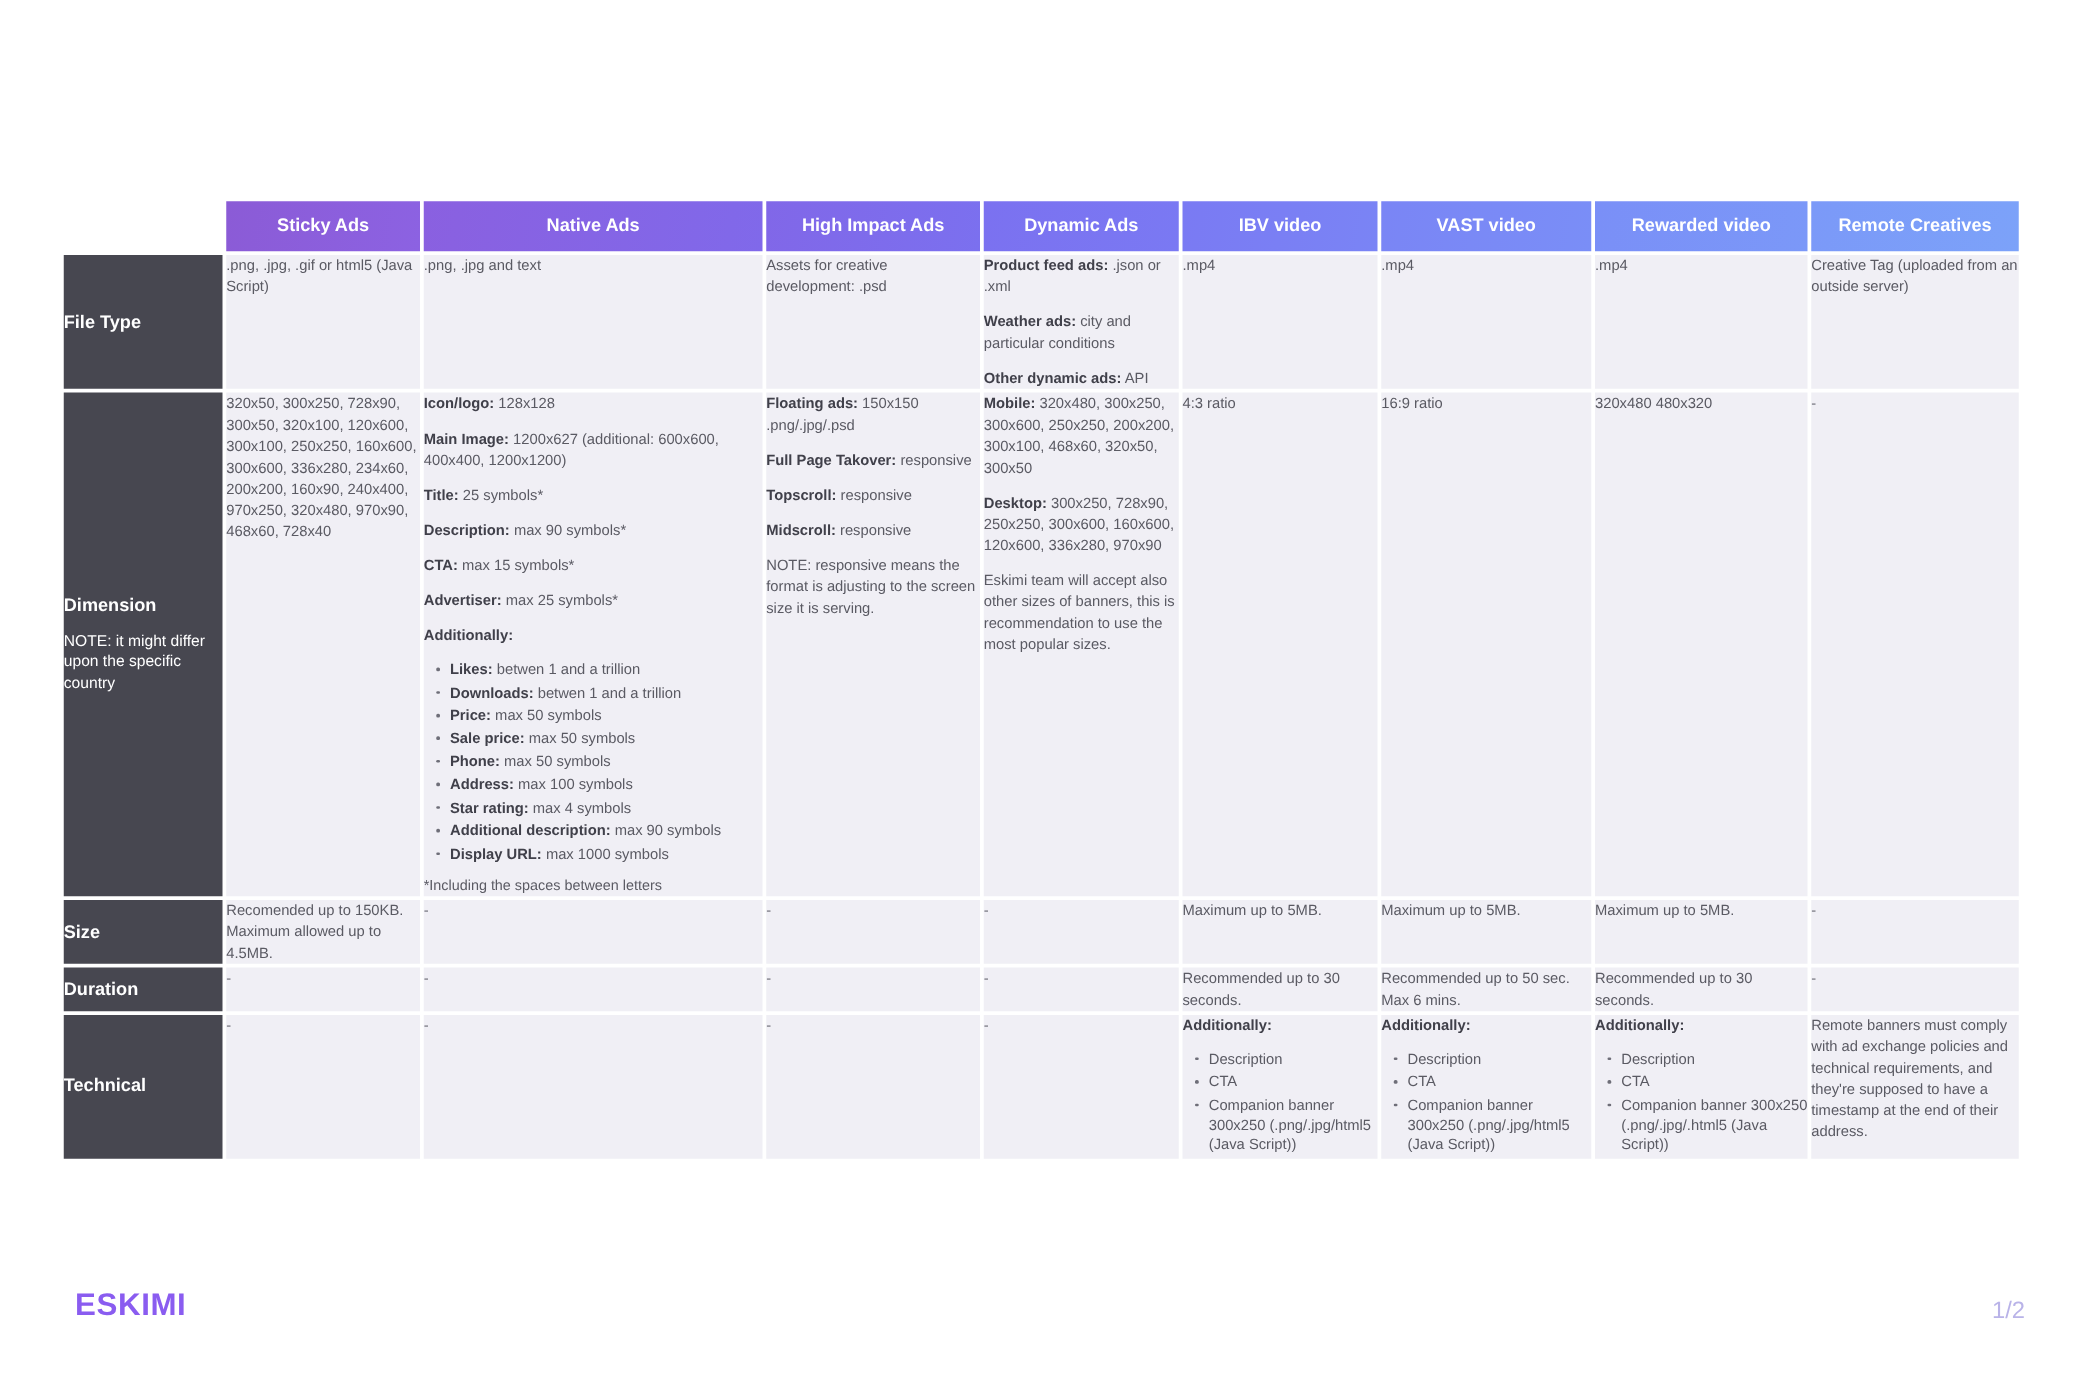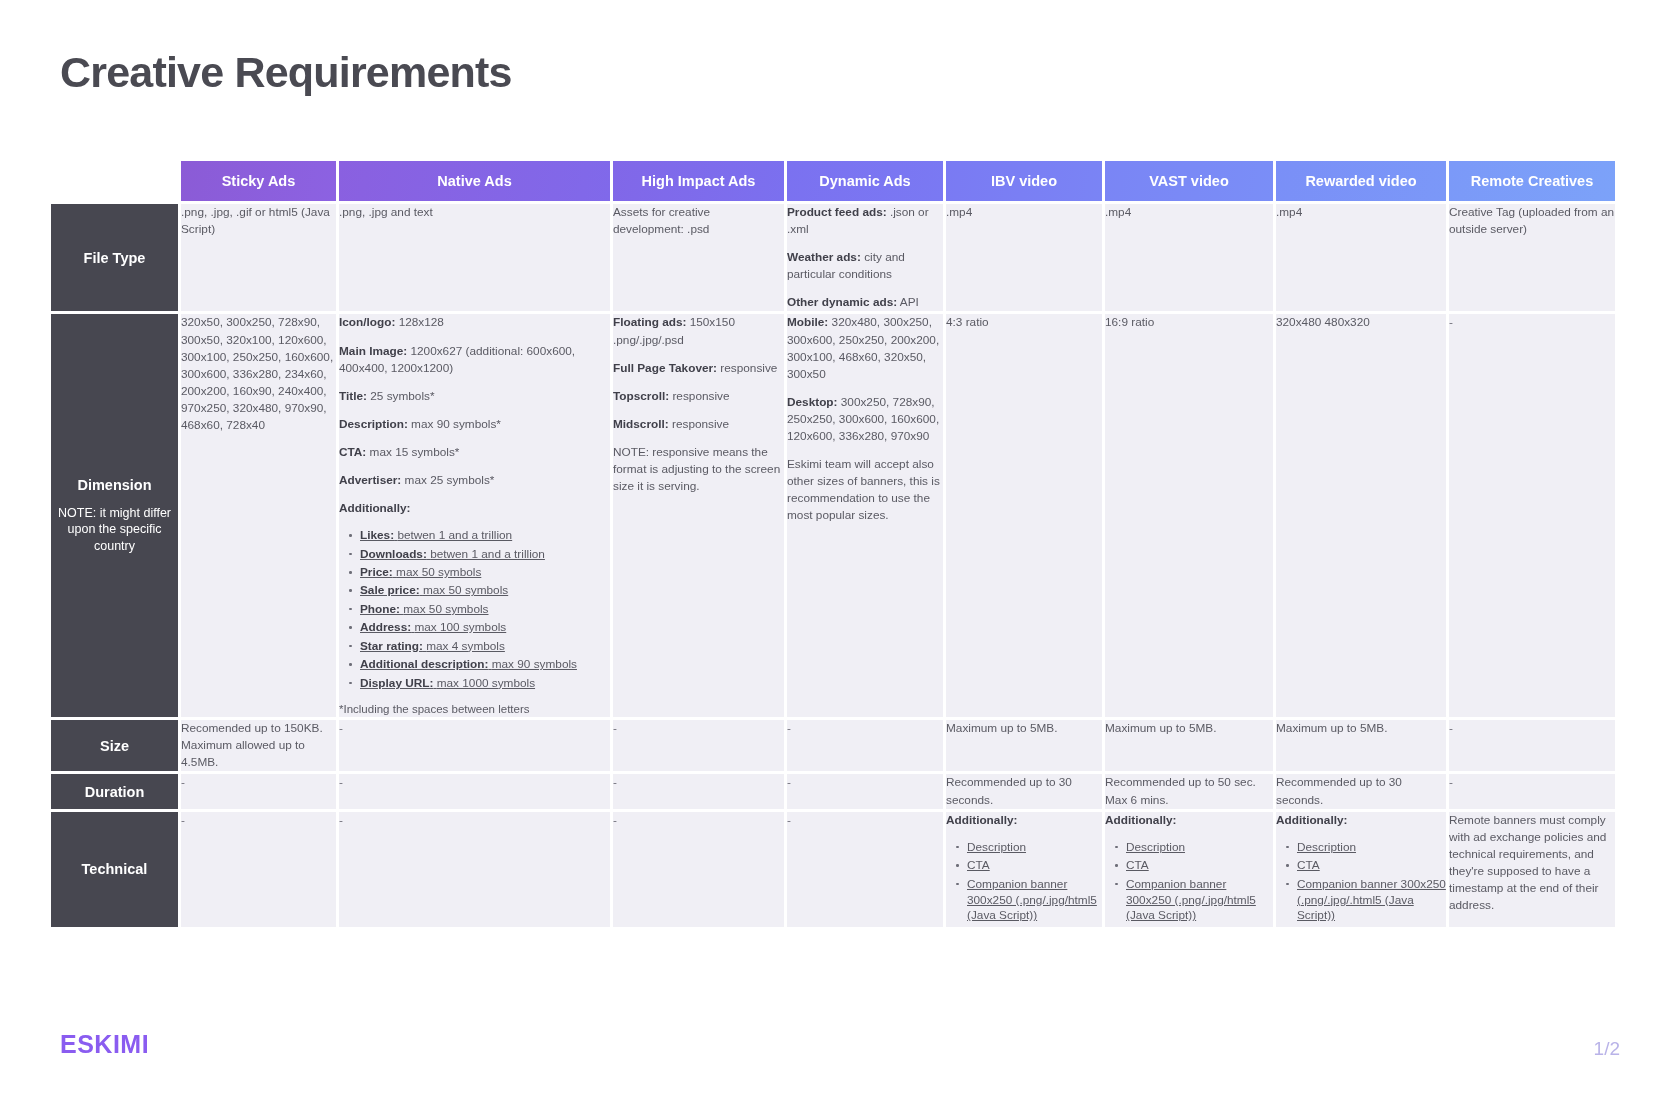--- a/index.html
+++ b/index.html
@@ -45,34 +45,34 @@
   .h3 { background: linear-gradient(100deg,#8167e8 0%, #7b70ef 100%); }
   .h4 { background: linear-gradient(100deg,#7b71f0 0%, #7a79f3 100%); }
   .h5 { background: linear-gradient(100deg,#7a7af3 0%, #7a84f5 100%); }
   .h6 { background: linear-gradient(100deg,#7a85f5 0%, #7a8ef7 100%); }
   .h7 { background: linear-gradient(100deg,#7a8ff7 0%, #7b98f8 100%); }
   .h8 { background: linear-gradient(100deg,#7b99f8 0%, #7ca2f9 100%); }
 
   
   .rowlabel {
     background: #474750; color: #ffffff;
-    text-align: center; vertical-align: middle !important;
+    text-align: left; vertical-align: middle !important;
     padding: 10px 8px;
   }
   .rowlabel .rl-title { font-size: 14.5px; font-weight: bold; }
   .rowlabel .rl-note { font-size: 12.5px; font-weight: normal; margin-top: 12px; line-height: 1.35; }
 
   
   .cell { background: #f0eff5; padding: 14px 13px 14px 14px; font-size: 11.8px; color: #5a5a63; line-height: 1.45; }
   .cell p { margin: 0 0 11px 0; }
   .cell p:last-child { margin-bottom: 0; }
   .cell b { color: #40404a; font-weight: bold; }
   .cell .dash { color: #70707a; }
   .cell ul { list-style: none; margin: 4px 0 0 0; padding: 0 0 0 10px; }
-  .cell ul li { position: relative; padding-left: 11px; margin-bottom: 2.5px; line-height: 1.35; text-decoration: underline; }
+  .cell ul li { position: relative; padding-left: 11px; margin-bottom: 2.5px; line-height: 1.35; }
   .cell ul li::before {
     content: ""; position: absolute; left: 0; top: 6px;
     width: 2.5px; height: 2.5px; background: #6e6e78; border-radius: 50%;
   }
   .cell .foot { margin-top: 9px; font-size: 11.5px; }
 
   .logo {
     position: absolute; left: 60px; top: 1030px;
     font-size: 25px; font-weight: bold; color: #8a5cf0;
     letter-spacing: 0.5px;
@@ -80,21 +80,20 @@
   .pagenum {
     position: absolute; right: 60px; top: 1038px;
     font-size: 19px; font-weight: normal; color: #b9b3e8;
   }
 </style>
 </head>
 <body>
 
 <div class="page">
 
-  <div class="page-title">Creative Requirements</div>
 
   <div class="table-wrap">
   <table class="grid">
     <colgroup>
       <col class="c-label">
           <col class="c-sticky">
           <col class="c-native">
           <col class="c-high">
       <col class="c-dyn">
           <col class="c-ibv">

